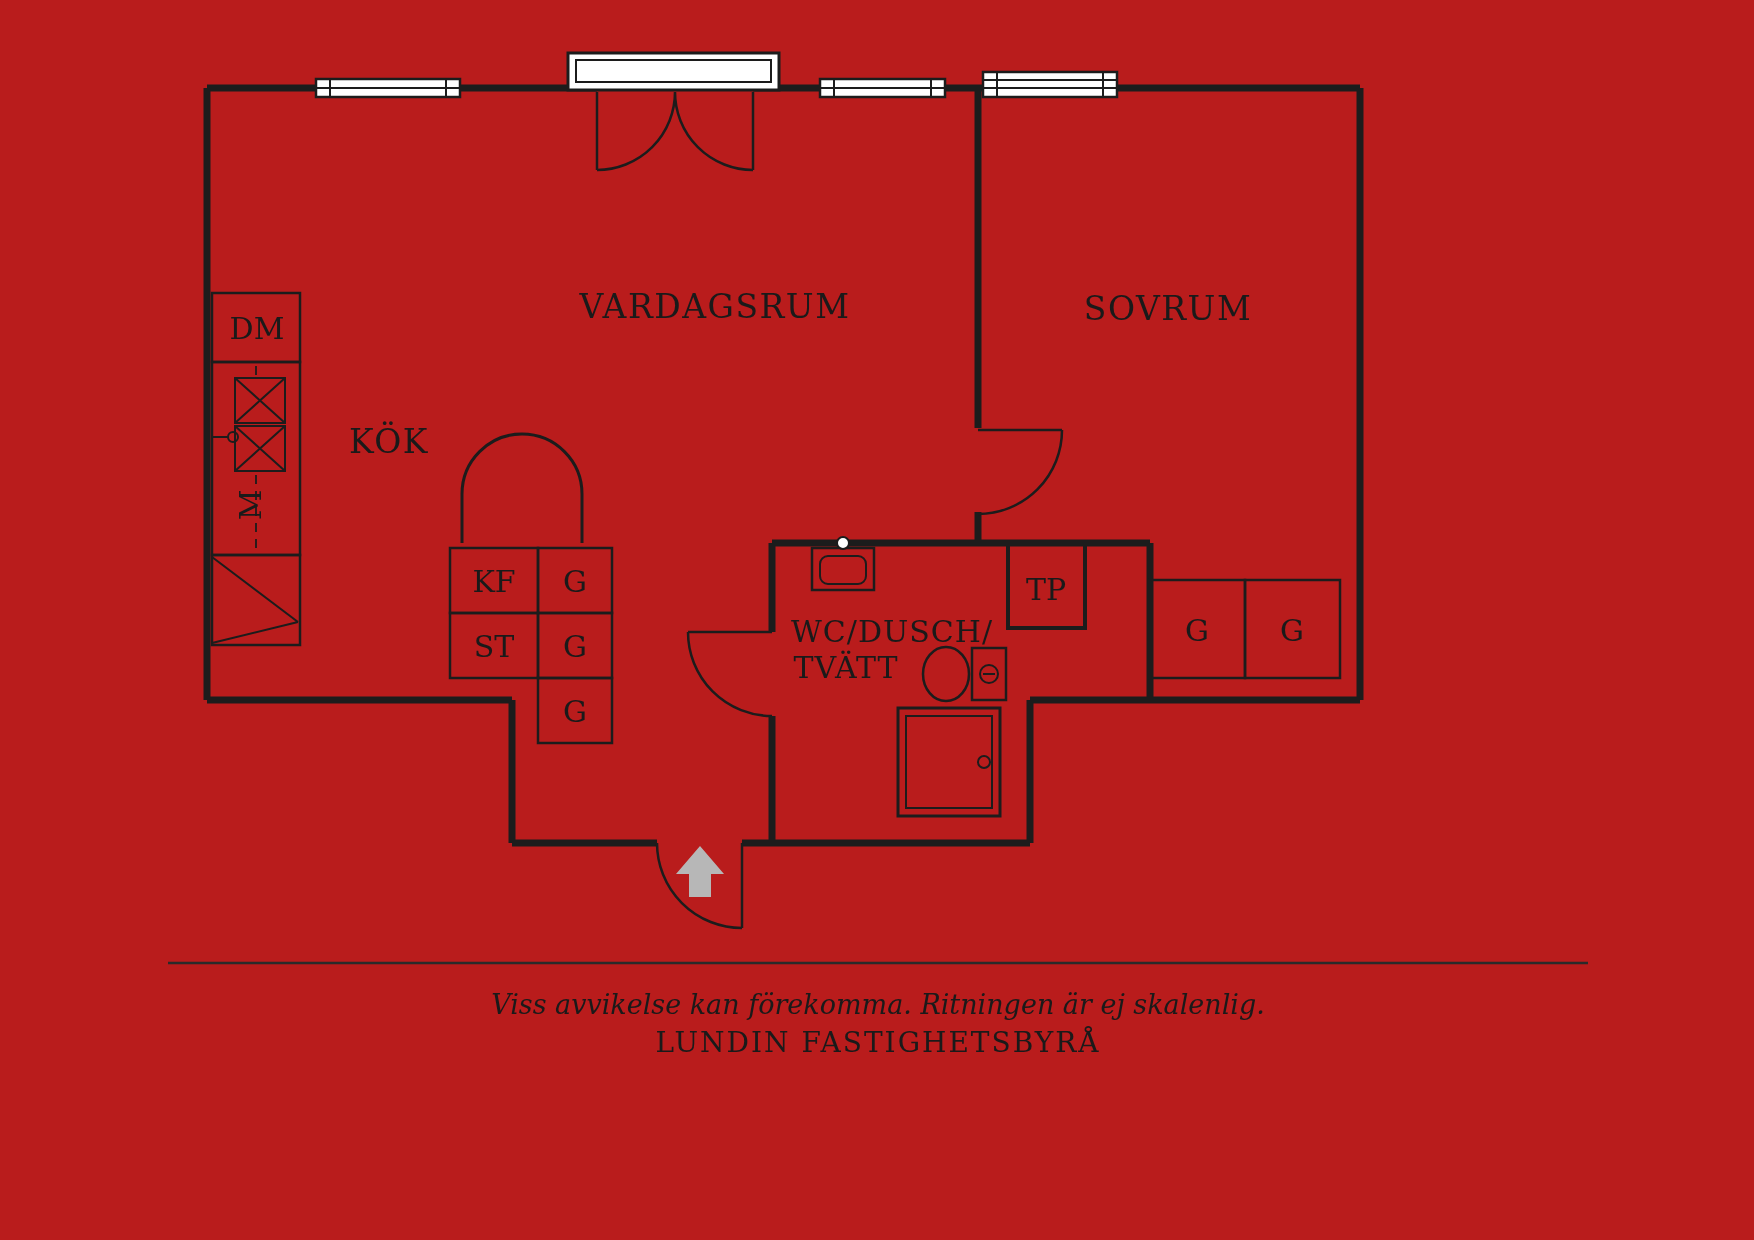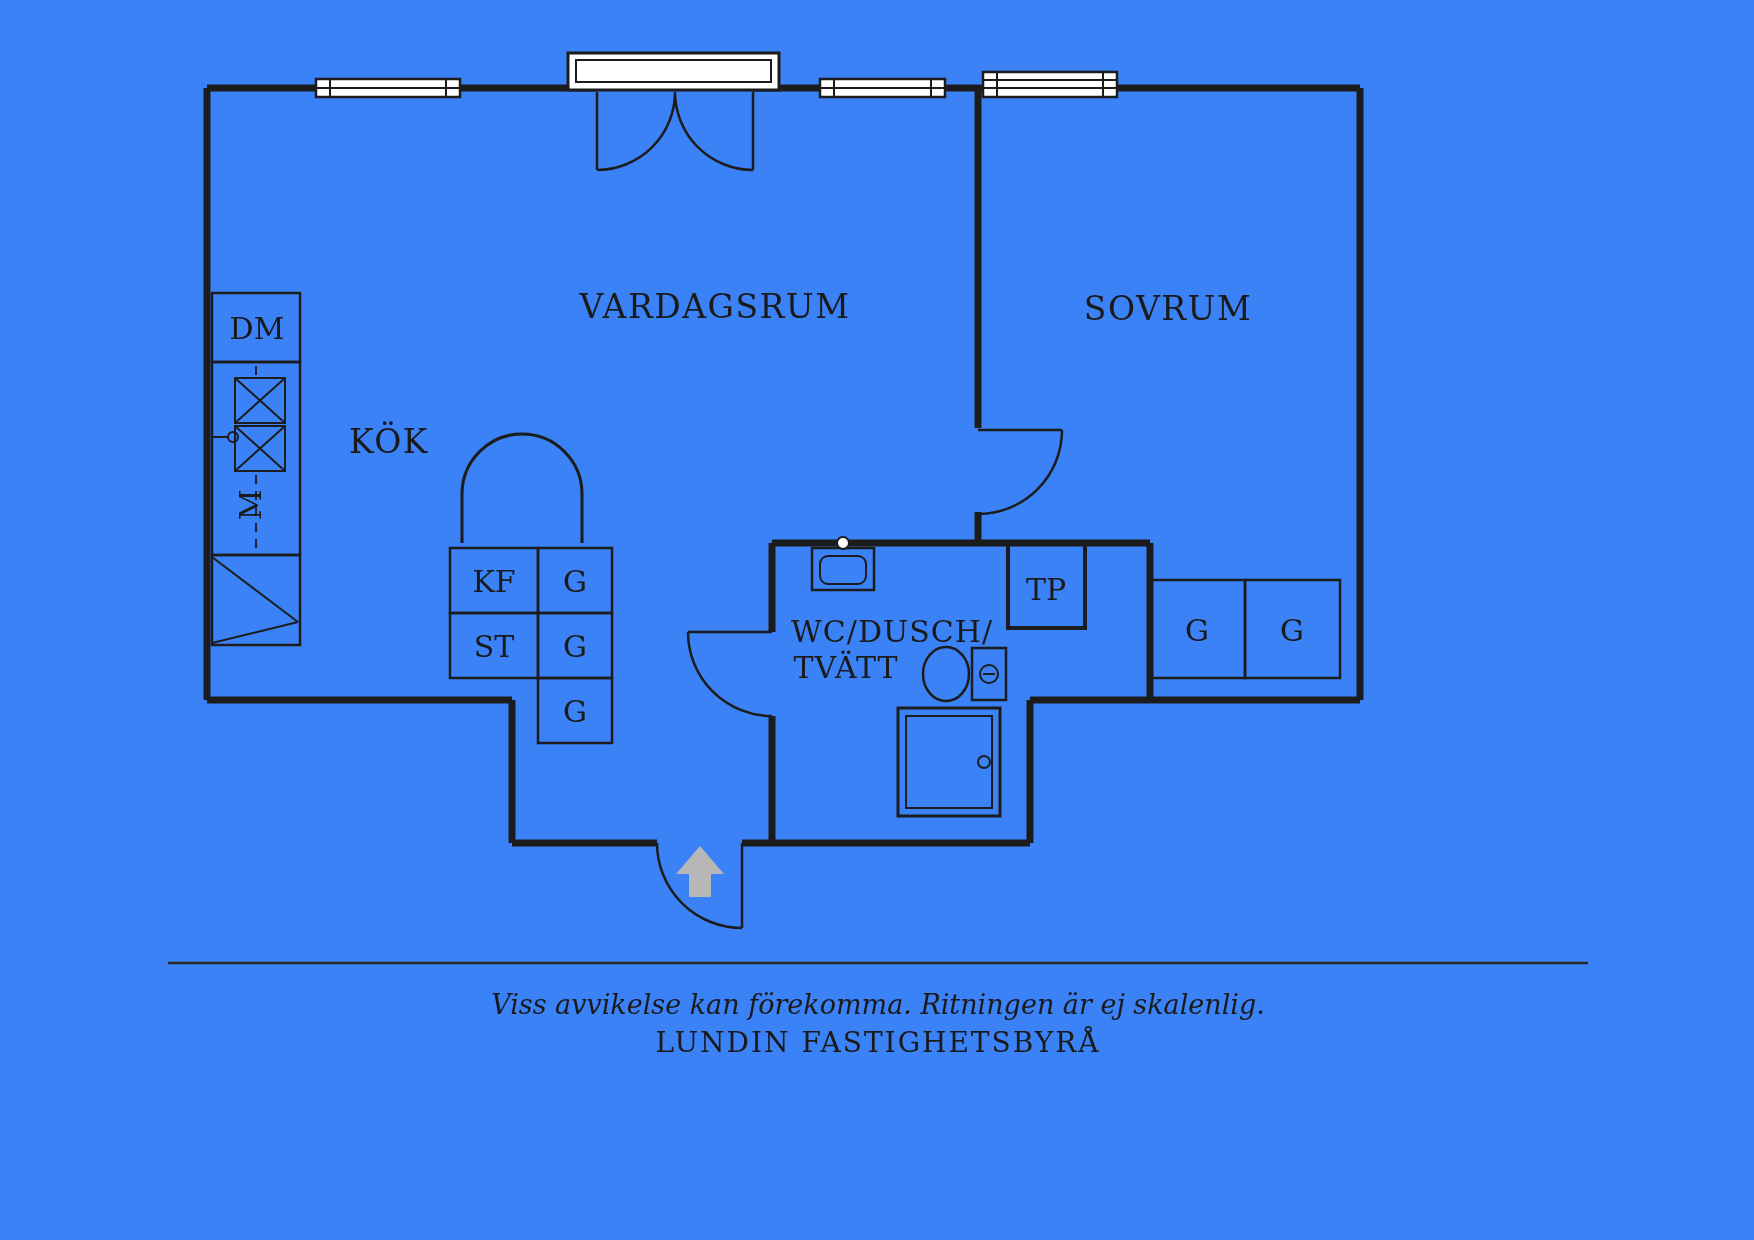--- a/index.html
+++ b/index.html
@@ -1,20 +1,20 @@
 <!DOCTYPE html>
 <html><head>
 <meta charset="utf-8">
 <style>
   html, body { margin: 0; padding: 0; background: #ffffff; }
   .page {
     position: relative;
     width: 1754px;
     height: 1240px;
-    background: #3b82f6;
+    background: #b91c1c;
     overflow: hidden;
     font-family: "DejaVu Serif", serif;
   }
   svg { position: absolute; inset: 0; }
 
   
   .wall      { fill: none; stroke: #1c1c1c; stroke-width: 7; }
   .wall-med  { fill: none; stroke: #1c1c1c; stroke-width: 4; }
   .arch      { fill: none; stroke: #1c1c1c; stroke-width: 3; }
   .thin      { fill: none; stroke: #1c1c1c; stroke-width: 2.5; }

